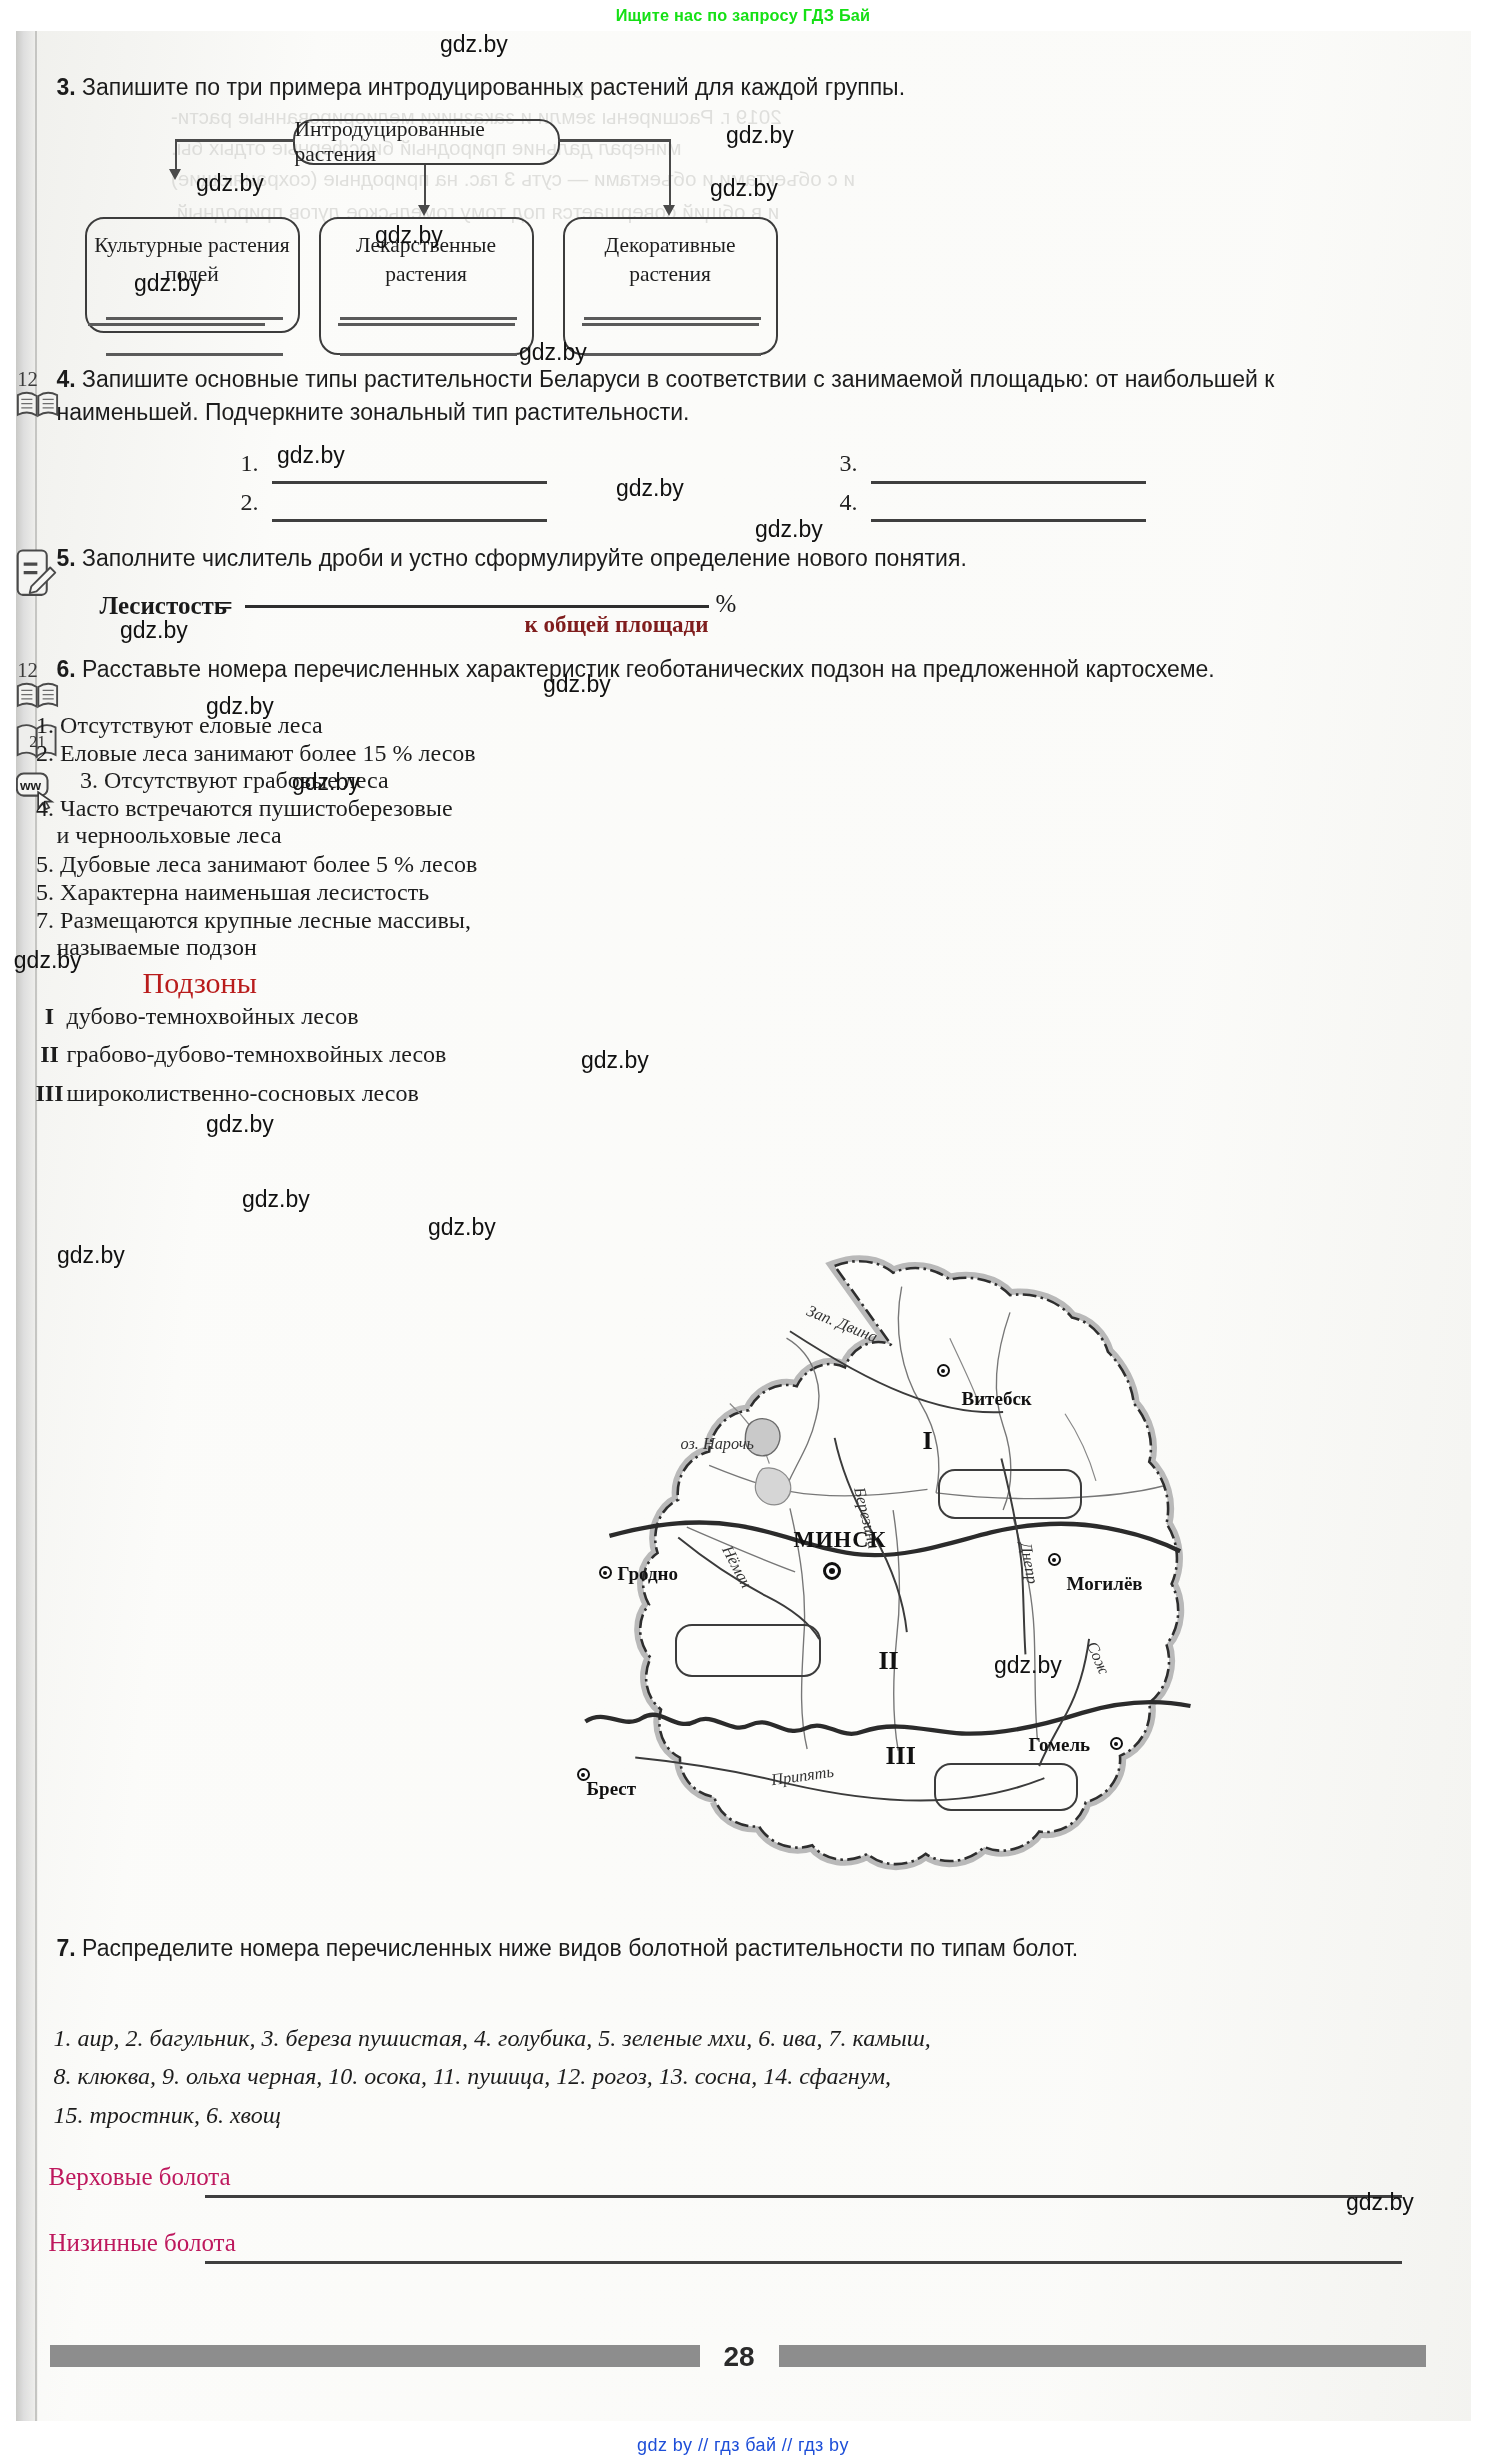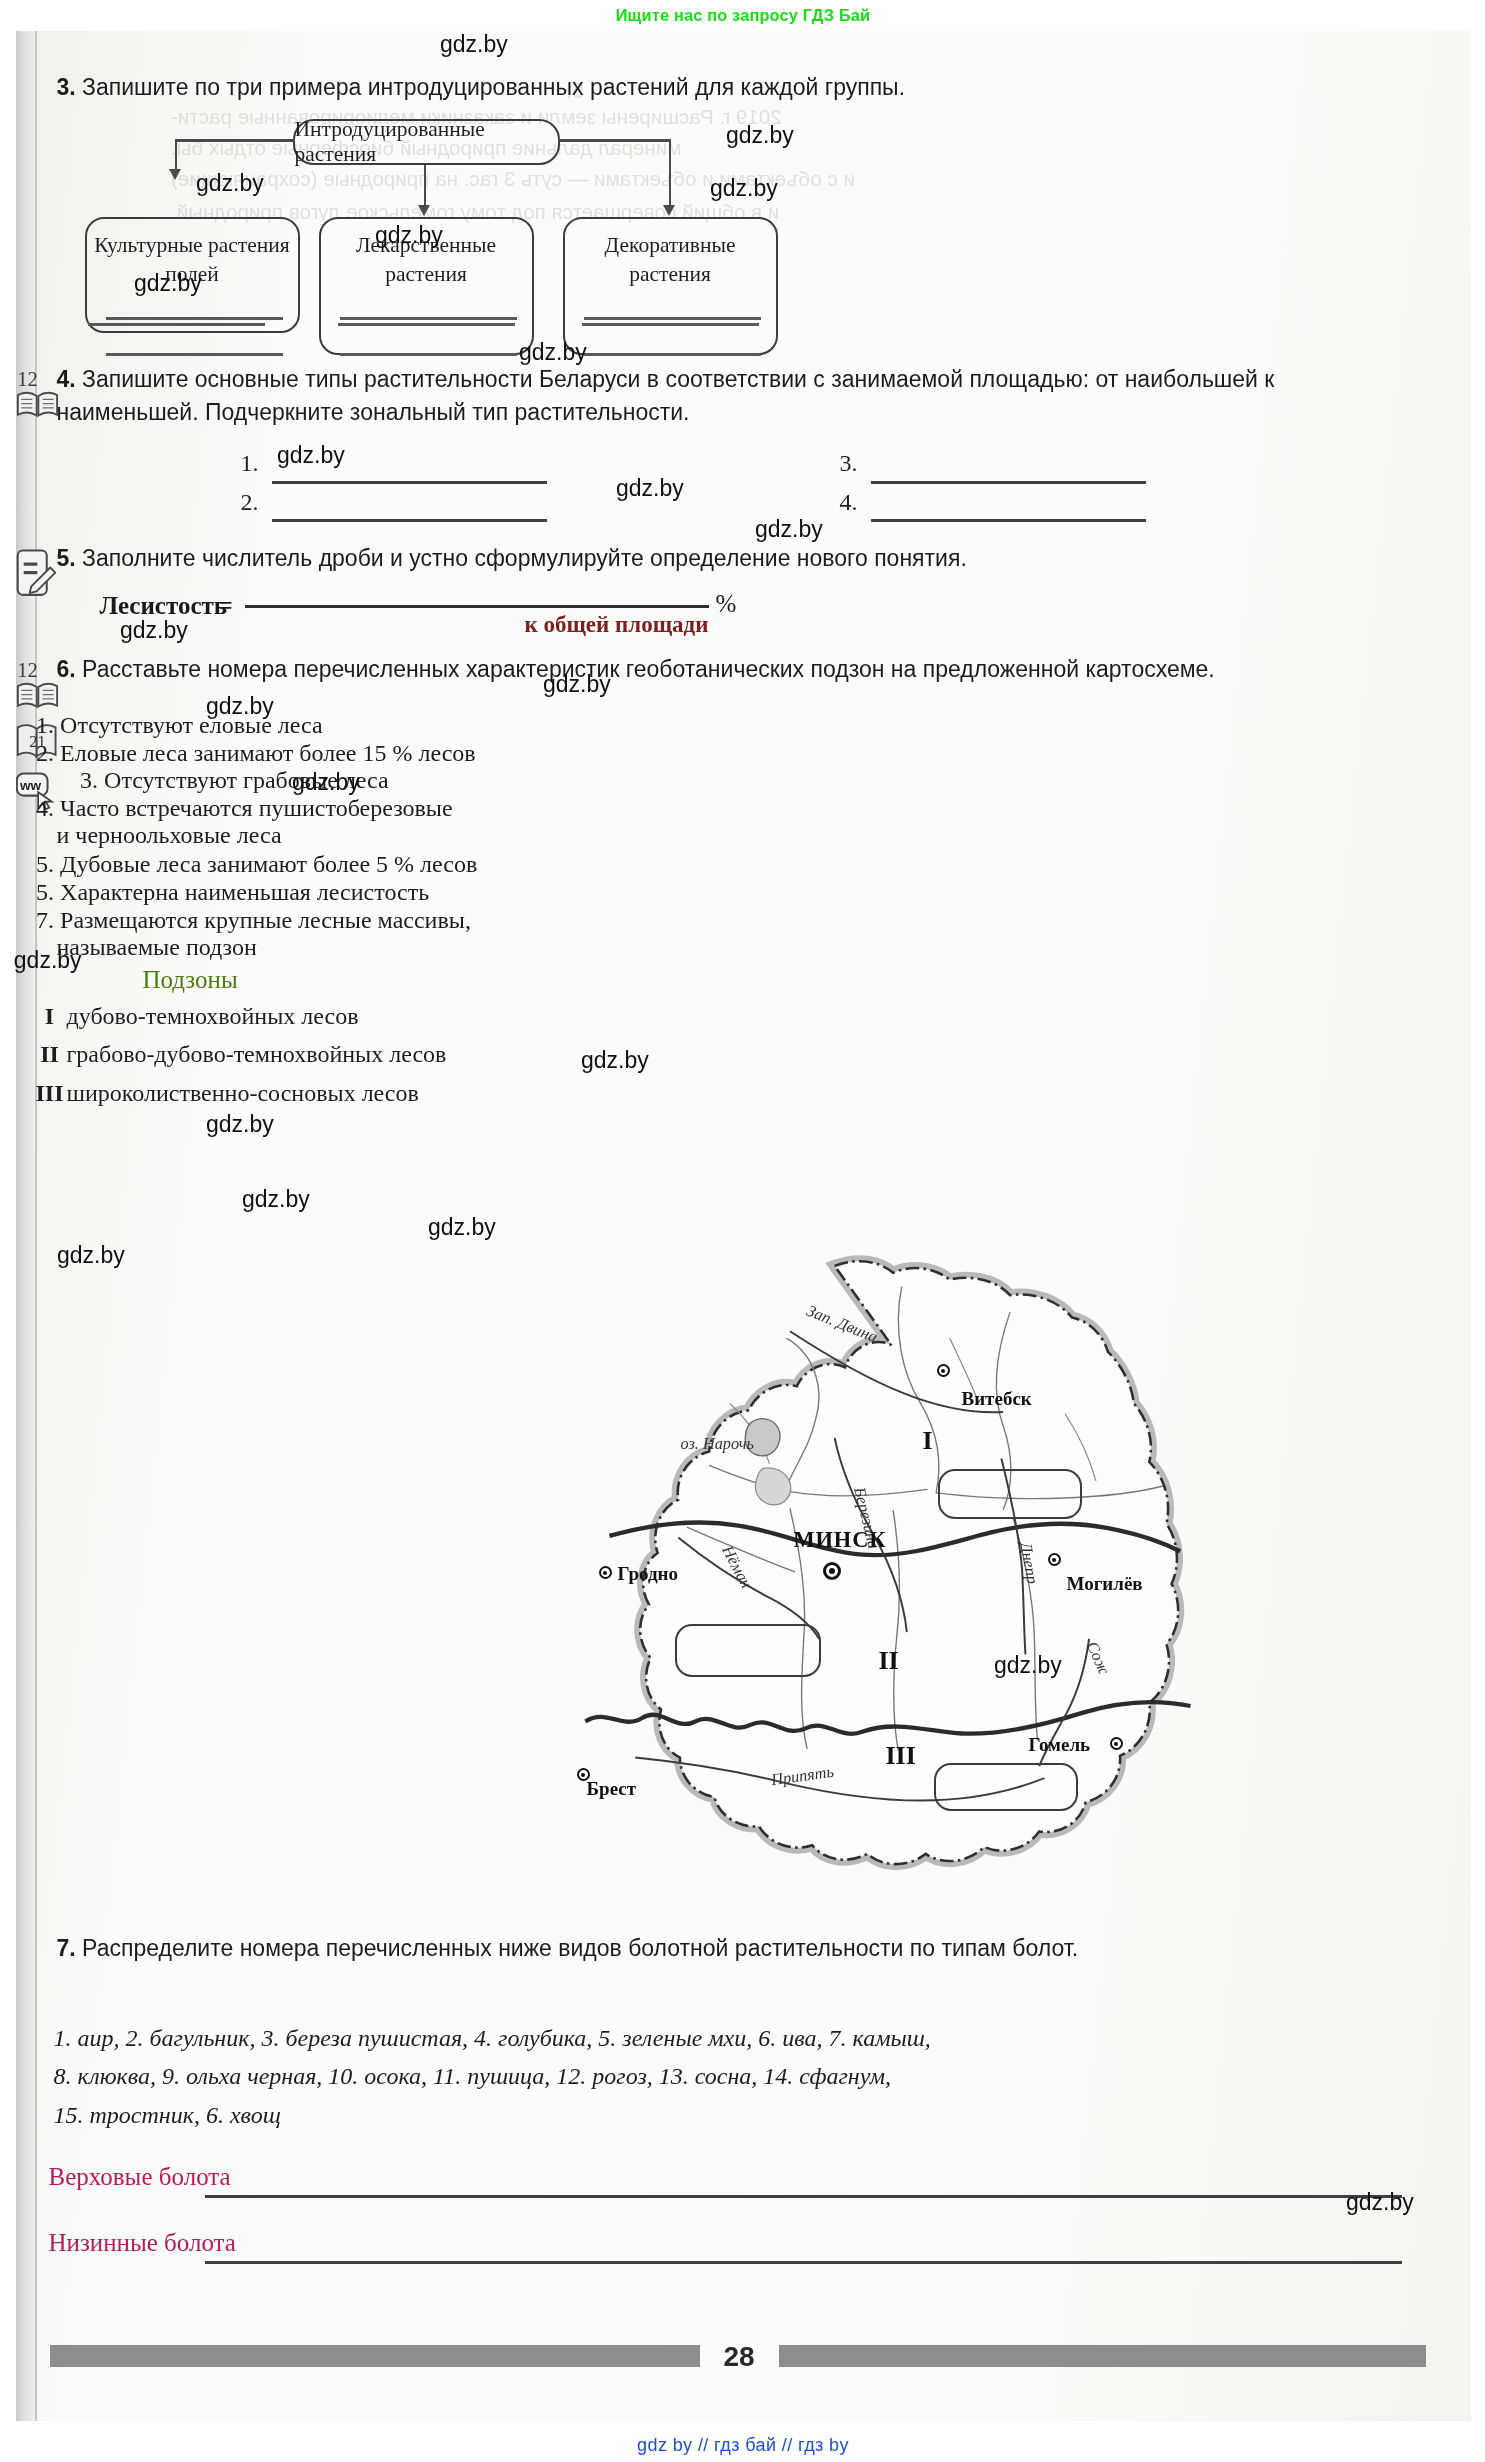--- a/index.html
+++ b/index.html
@@ -131,21 +131,21 @@
   
   .listitem{
     position:absolute;
     font-family:"Liberation Serif", serif;
     font-size:24px; color:#1d1d1d; line-height:31px;
     white-space:nowrap;
   }
   .subz-title{
     position:absolute;
     font-family:"Liberation Serif", serif;
-    font-size:25px; color:#4d7c0f;
+    font-size:30px; color:#b91c1c;
   }
   .subz-row{
     position:absolute;
     font-family:"Liberation Serif", serif;
     font-size:24px; color:#1d1d1d; white-space:nowrap;
   }
   .subz-rom{
     display:inline-block; width:34px; text-align:center; font-weight:bold;
   }
 

